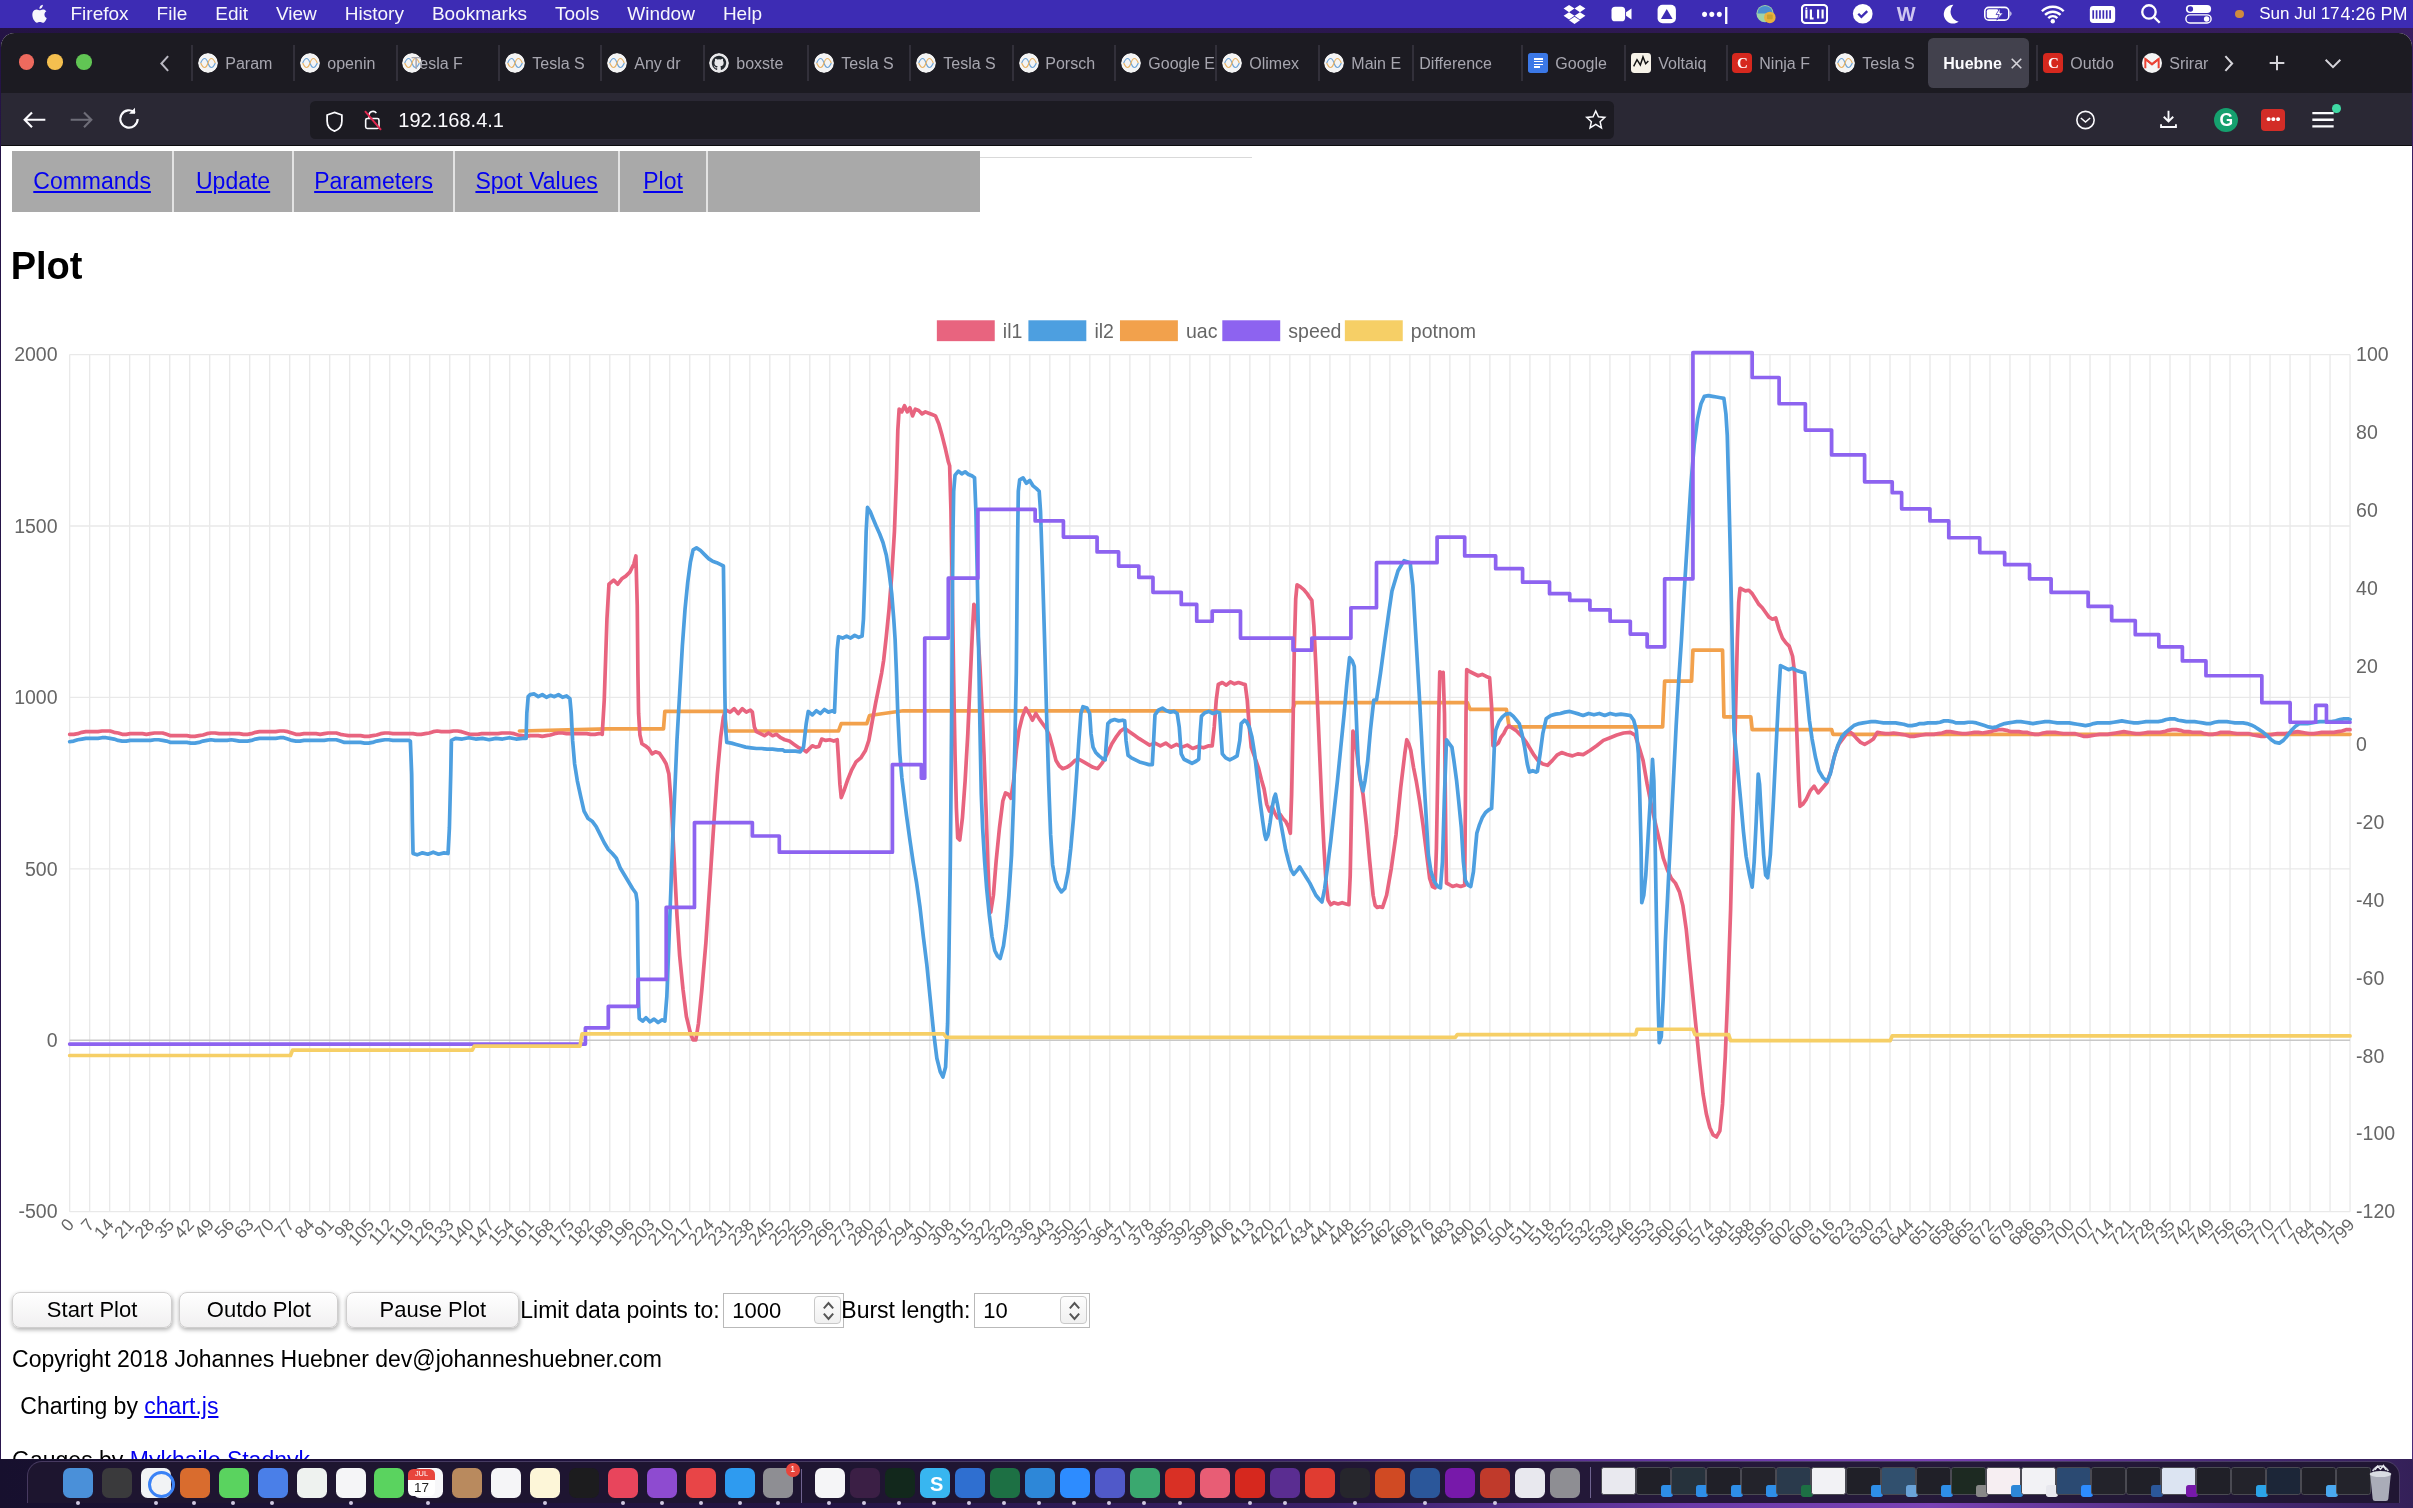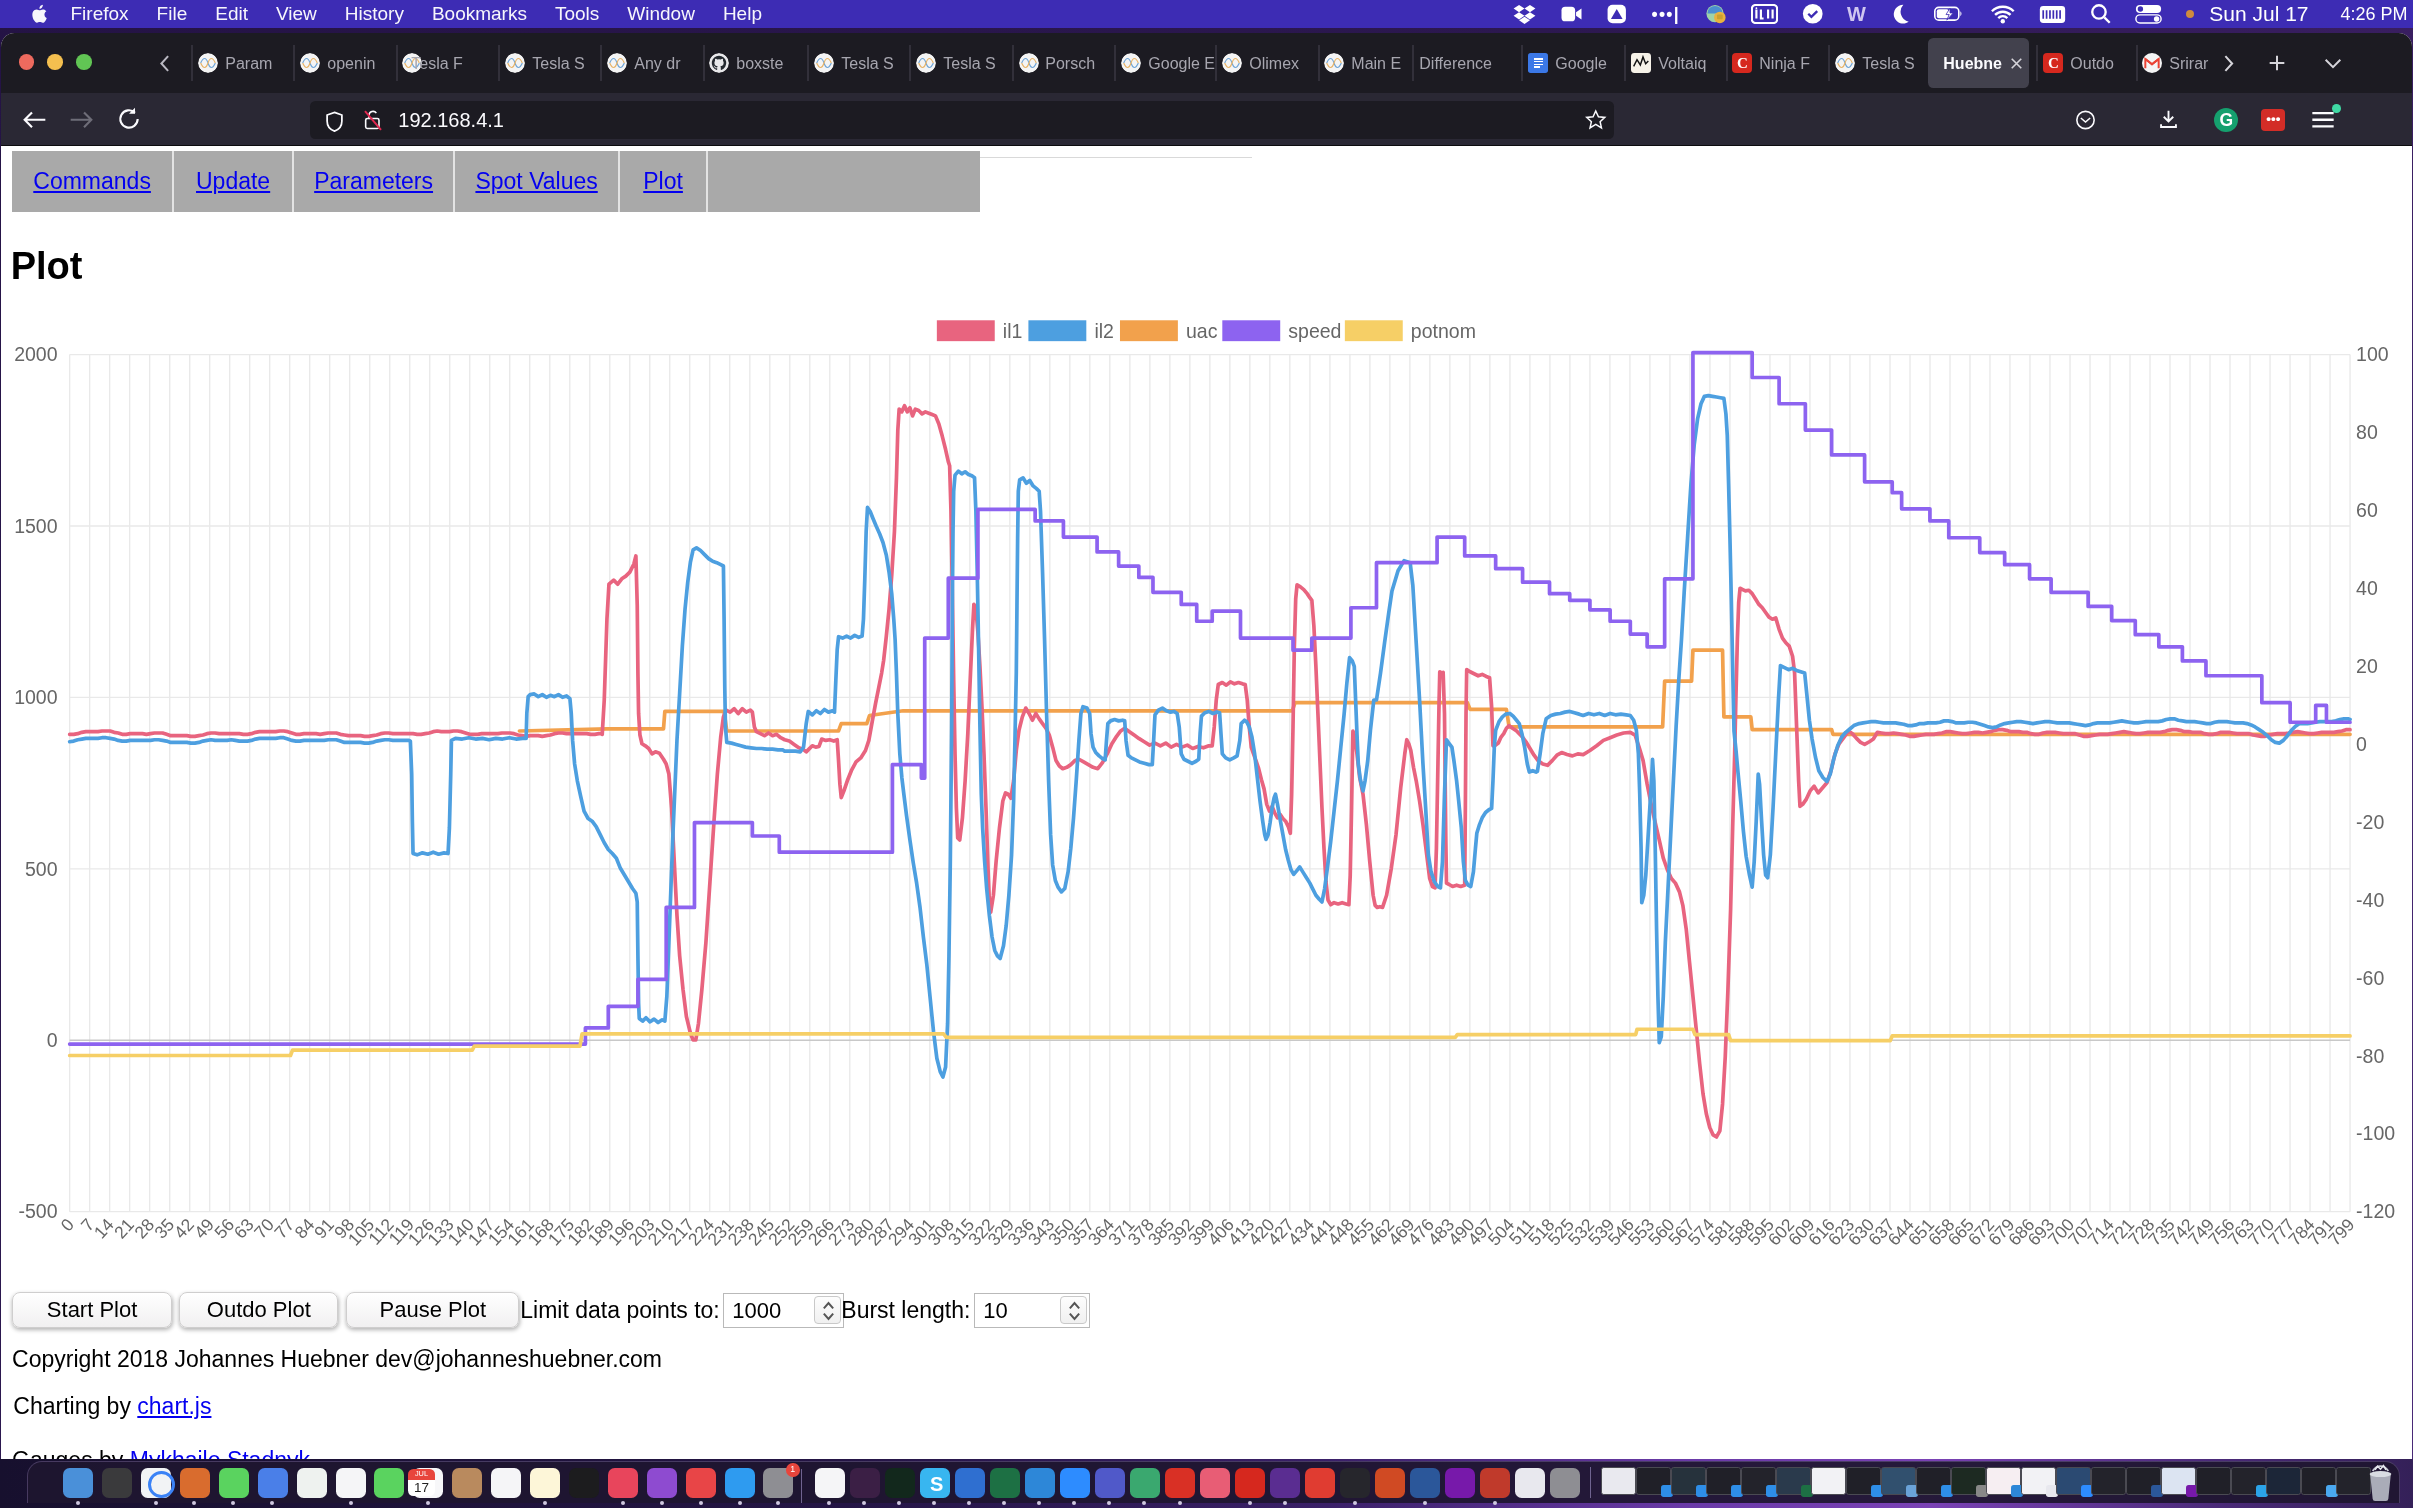--- a/index.html
+++ b/index.html
@@ -103,21 +103,21 @@
           <path d="M16 16l6 6" stroke="#fff" stroke-width="2.6"></path>
         </svg>
         <svg width="27" height="20" viewBox="0 0 30 22">
           <rect x="1" y="1" width="28" height="9" rx="4.5" fill="#fff"></rect>
           <circle cx="6" cy="5.5" r="3" fill="#3d2cb4"></circle>
           <rect x="1" y="12" width="28" height="9" rx="4.5" fill="none" stroke="#fff" stroke-width="1.6"></rect>
           <circle cx="24" cy="16.5" r="3" fill="#fff"></circle>
         </svg>
         <div style="width:8.8px;height:8.8px;border-radius:50%;background:#d08b3e"></div>
       </div>
-      <span style="font-size:21px;margin-right:32px">Sun Jul 17</span>
+      <span style="font-size:17px;margin-right:1px">Sun Jul 17</span>
       <span style="font-size:18px;margin-right:5.4px">4:26 PM</span>
     </div>
 <div id="win">
 <div id="tabbar">
         <div class="tl" style="left:17.5px;background:#ed6a5e"></div>
         <div class="tl" style="left:46px;background:#f4bf4f"></div>
         <div class="tl" style="left:75px;background:#61c554"></div>
         <svg style="position:absolute;left:155px;top:19px" width="17.5" height="23" viewBox="0 0 26 34">
           <path d="M18 6L8 17l10 11" stroke="#b9b8c1" stroke-width="3" fill="none"></path>
         </svg>
@@ -478,21 +478,21 @@
         <div class="btn" style="left:345px;top:1145px;width:173px">Pause Plot</div>
         <div class="ftxt" style="left:519px;top:1150px">Limit data points to:</div>
         <div class="inp" style="left:722px;top:1146px;width:121px">1000<div class="spin"><svg width="27" height="28" viewBox="0 0 40 42">
               <path d="M13 17l7-8 7 8M13 25l7 8 7-8" stroke="#555" stroke-width="3" fill="none"></path>
             </svg></div></div>
         <div class="ftxt" style="left:840px;top:1150px">Burst length:</div>
         <div class="inp" style="left:973px;top:1146px;width:116px">10<div class="spin"><svg width="27" height="28" viewBox="0 0 40 42">
               <path d="M13 17l7-8 7 8M13 25l7 8 7-8" stroke="#555" stroke-width="3" fill="none"></path>
             </svg></div></div>
         <div class="ftxt" style="left:10.8px;top:1199px">Copyright 2018 Johannes Huebner dev@johanneshuebner.com</div>
-        <div class="ftxt" style="left:12px;top:1246px">Charting by <a class="blue">chart.js</a></div>
+        <div class="ftxt" style="left:19px;top:1246px">Charting by <a class="blue">chart.js</a></div>
         <div class="ftxt" style="left:10.8px;top:1300px">Gauges by <a class="blue">Mykhailo Stadnyk</a></div>
 </div>
 </div>
 <div style="position:absolute;left:0;top:1459px;width:2413px;height:50px;background:linear-gradient(90deg,#17102e 0%,#241545 35%,#3a2068 55%,#6a3aa8 70%,#7a42b5 80%,#4a2a78 92%,#342058 100%)"></div>
     <div id="dock">
       <div class="dicon" style="left:35px;background:#4a90d9"></div>
       <div class="ddot" style="left:48px"></div>
       <div class="dicon" style="left:74px;background:#3a3a3c"></div>
       <div class="dicon" style="left:113px;background:#f2f3f5"></div>
       <div class="ddot" style="left:126px"></div>

